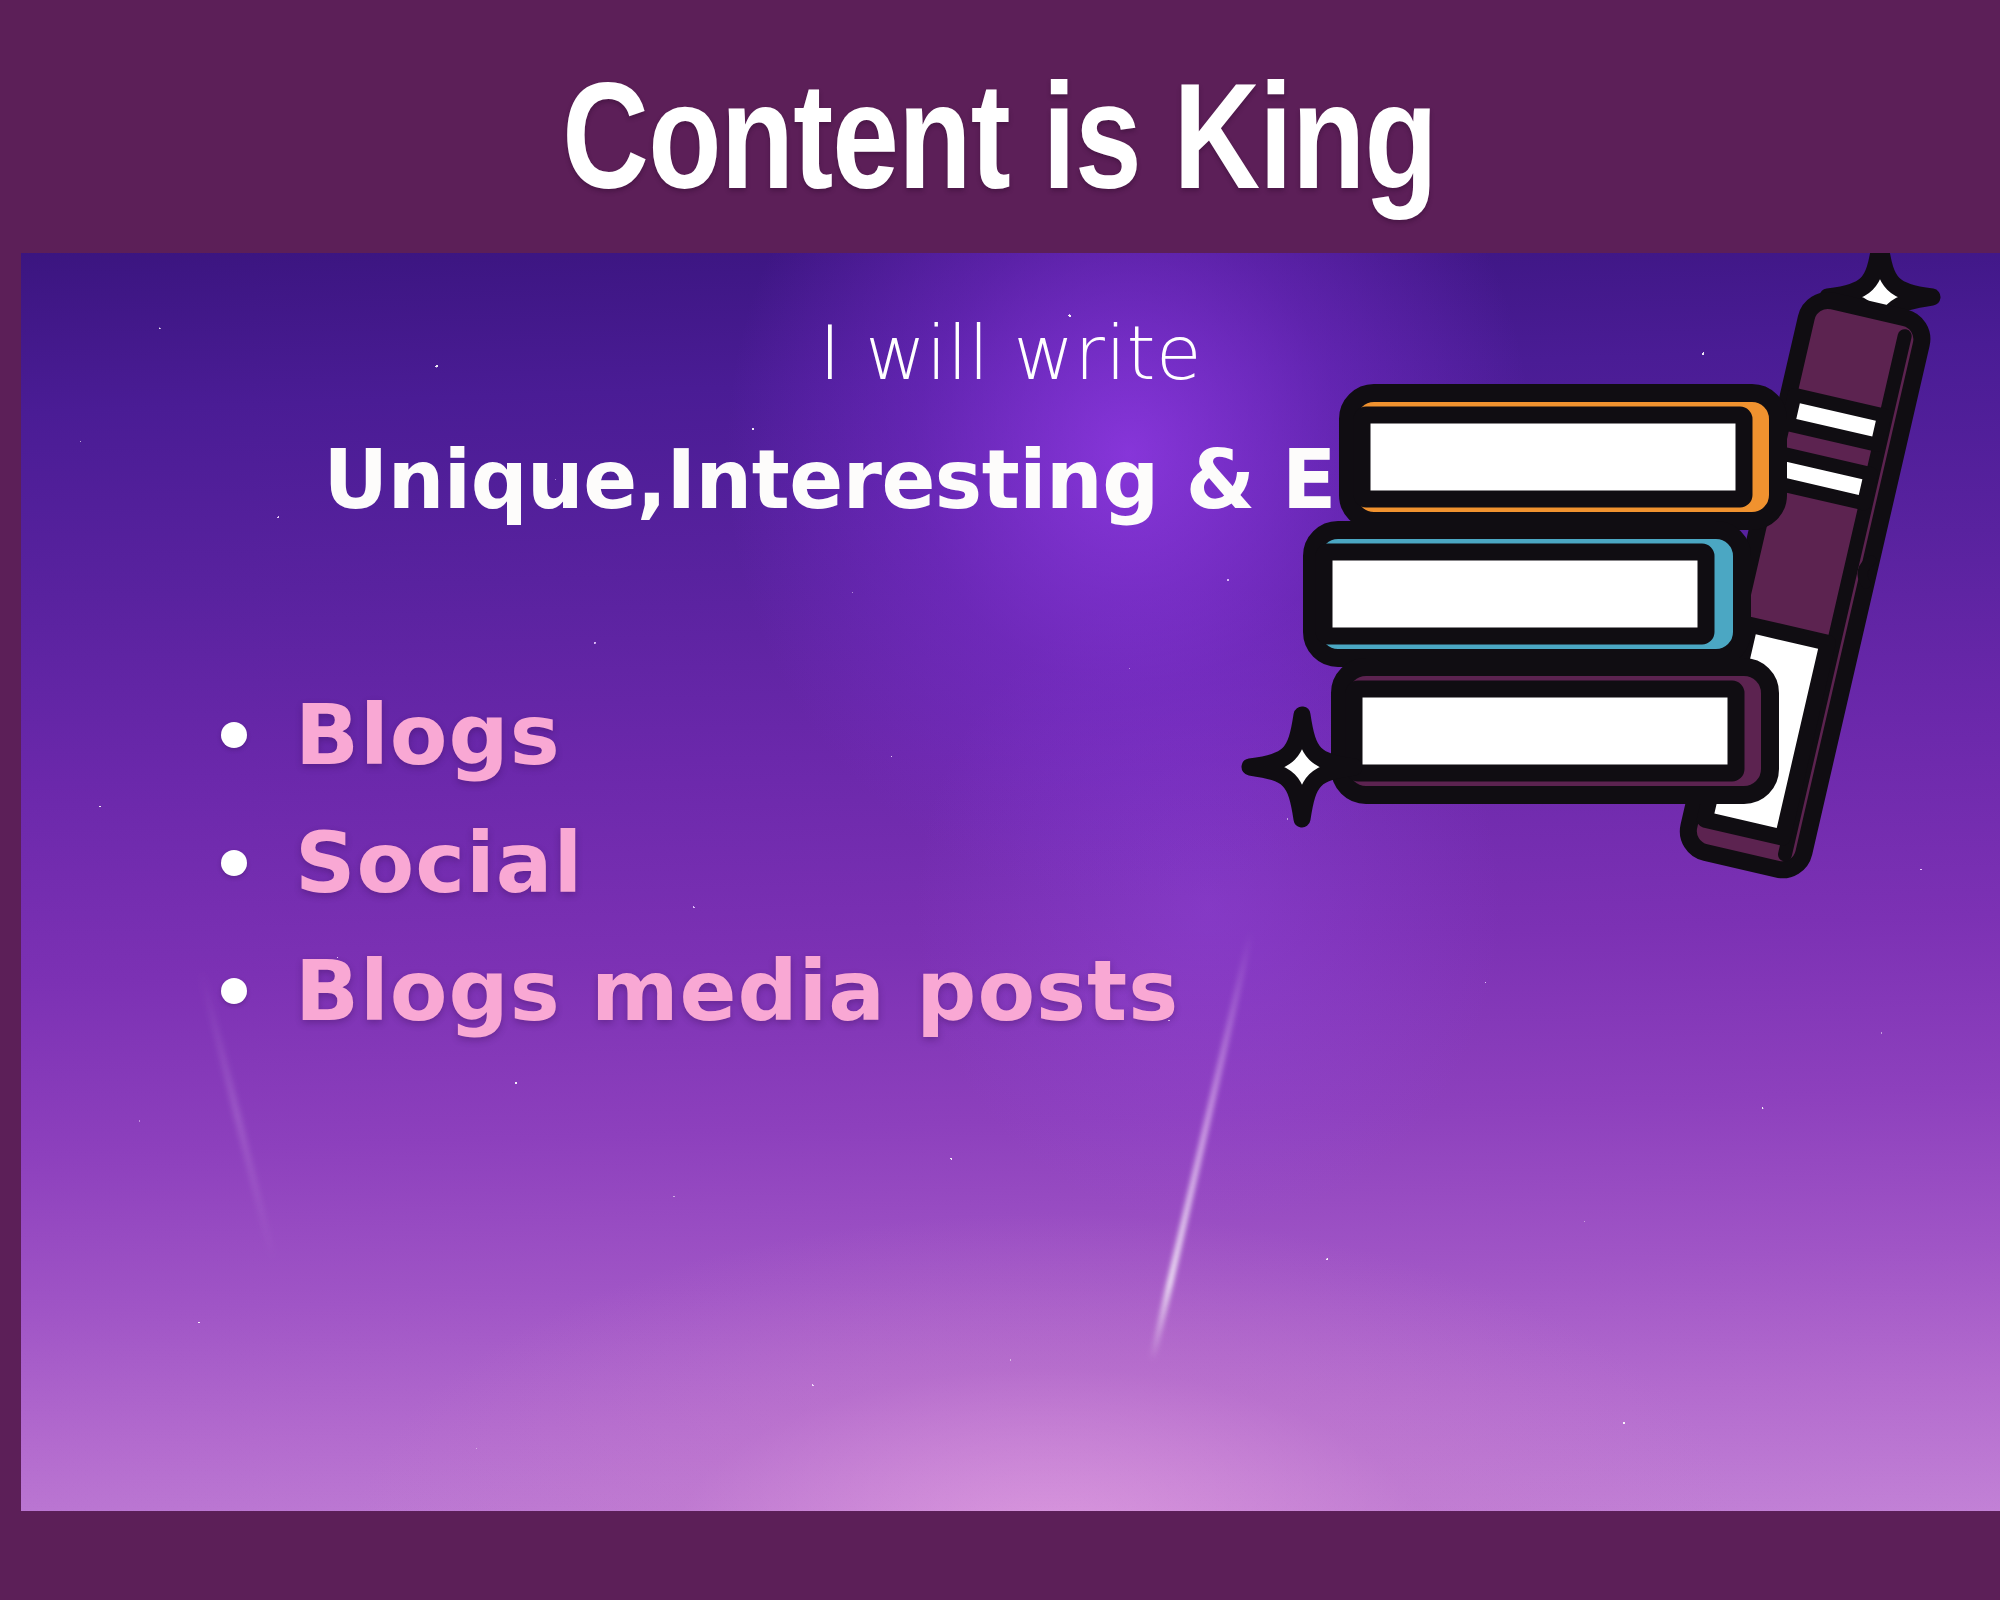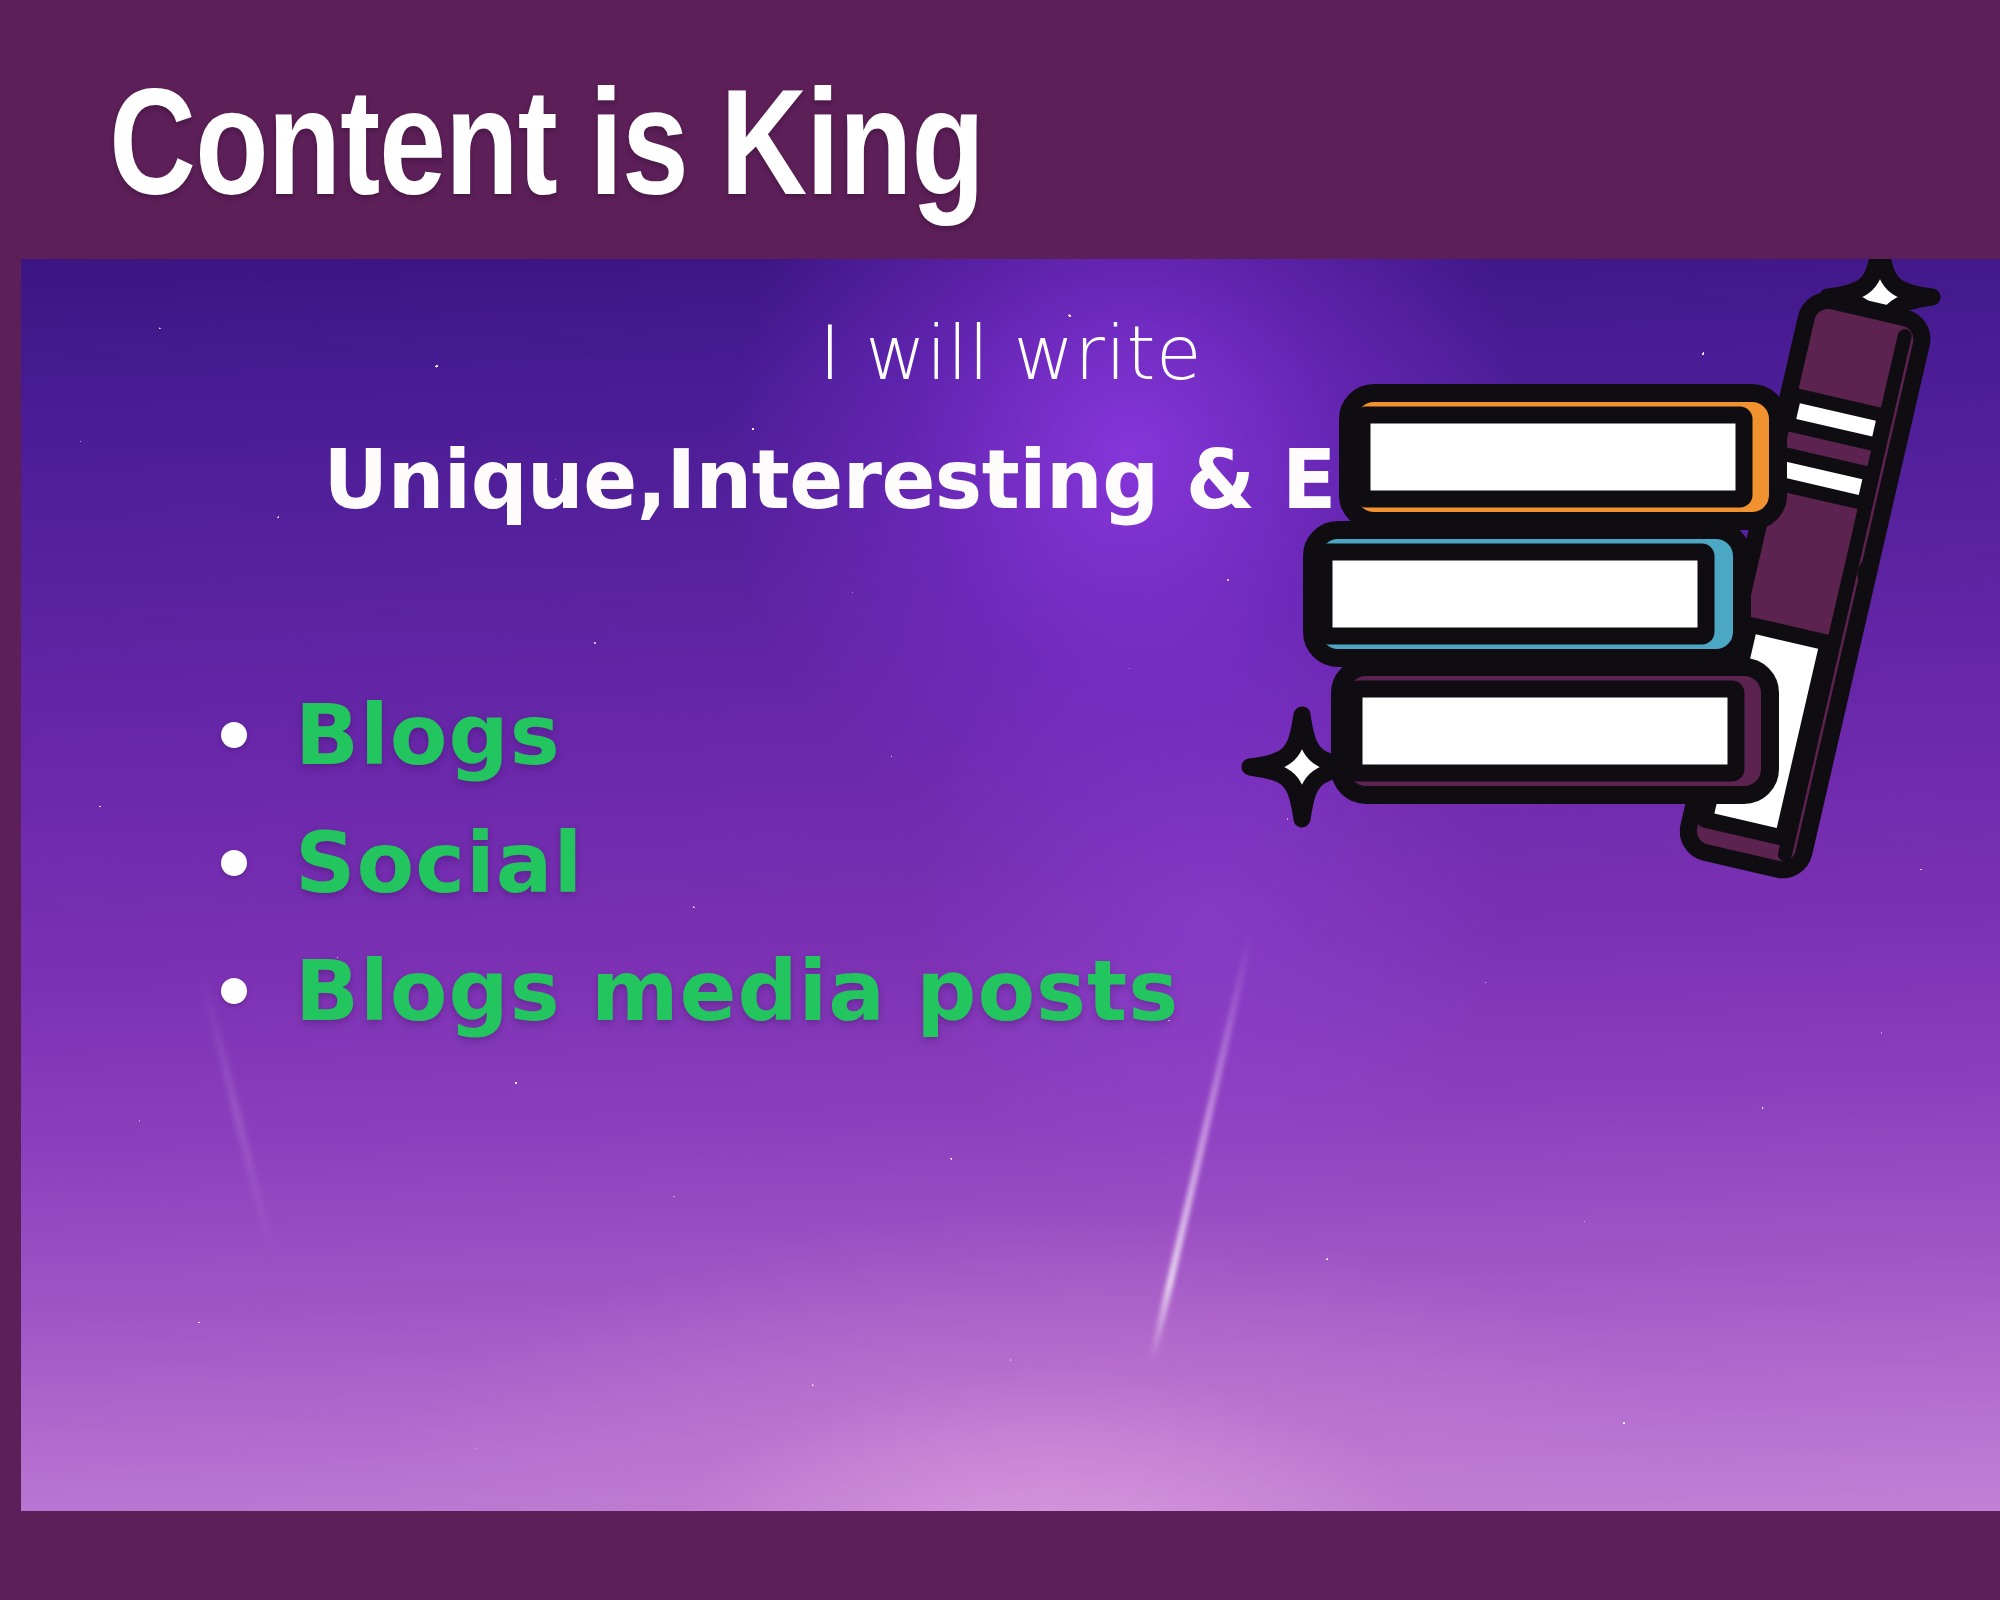--- a/index.html
+++ b/index.html
@@ -23,23 +23,22 @@
   
   .title-band {
     position: absolute;
     left: 0;
     top: 0;
     width: 2000px;
     height: 253px;
     background: #5c1f58;
     display: flex;
     align-items: center;
-    justify-content: flex-start;
+    justify-content: center;
     z-index: 6;
-    margin-top: 6px;
   }
   .poster-title {
     color: #ffffff;
     font-family: "Liberation Sans Narrow", "Liberation Sans", sans-serif;
     font-weight: bold;
     font-size: 150px;
     line-height: 1;
     letter-spacing: -1px;
     transform: scaleX(0.80);
     transform-origin: center center;
@@ -226,21 +225,21 @@
   .bullet-dot {
     width: 26px;
     height: 26px;
     border-radius: 50%;
     background: #ffffff;
     flex: 0 0 26px;
     margin-right: 48px;
     box-shadow: 0 2px 4px rgba(40,10,60,0.25);
   }
   .bullet-label {
-    color: #22c55e;
+    color: #f9a8d4;
     font-family: "DejaVu Sans", sans-serif;
     font-weight: bold;
     font-size: 84px;
     line-height: 1;
     letter-spacing: 1px;
     text-shadow: 0 3px 7px rgba(45,10,70,0.30);
   }
 
   
   .books {

